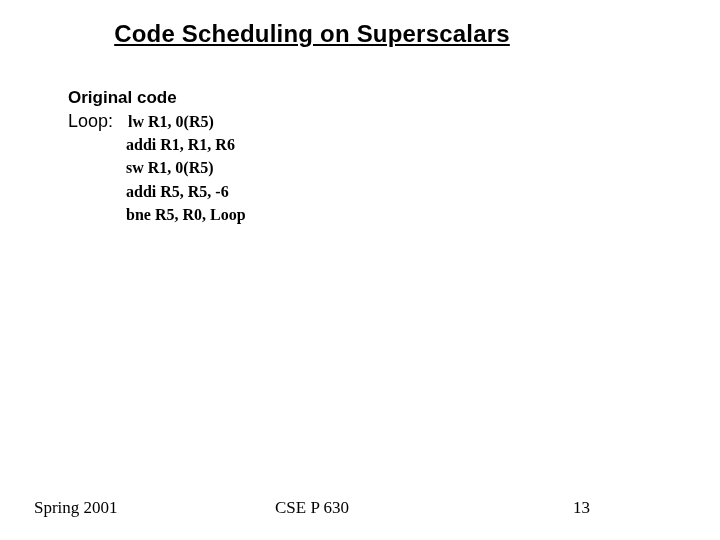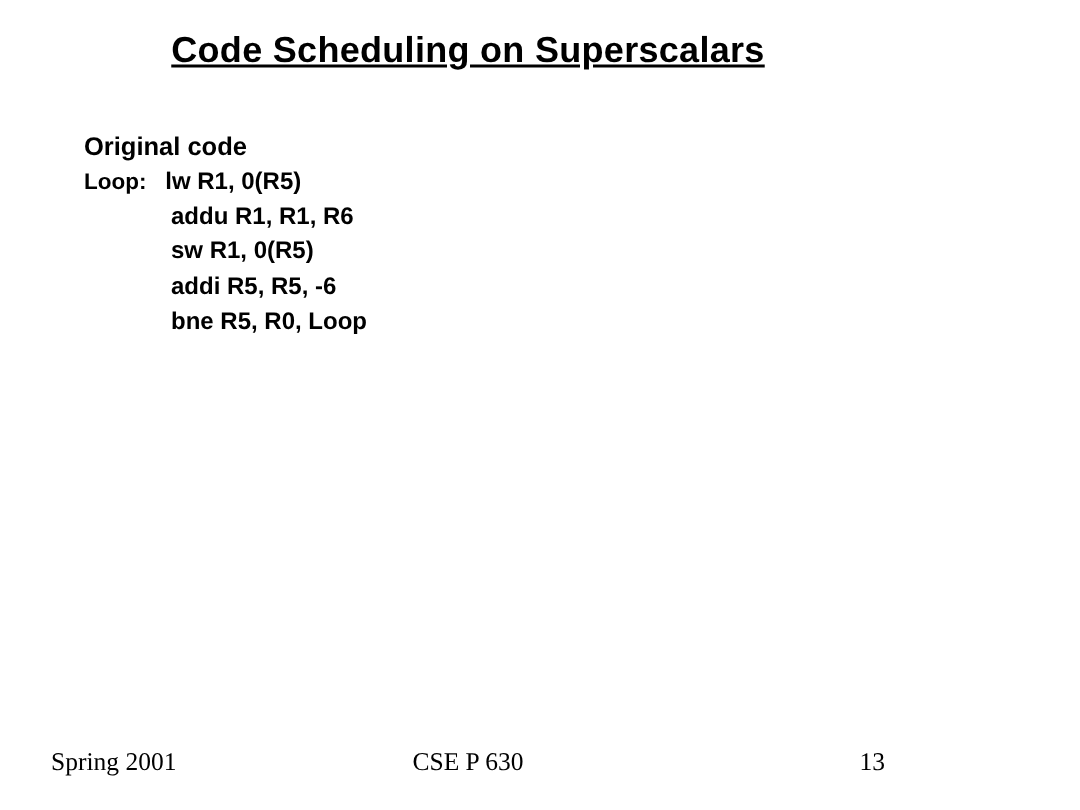--- a/index.html
+++ b/index.html
@@ -23,39 +23,39 @@
     text-align: center;
     font-weight: bold;
     text-decoration: underline;
     font-size: 24px;
     padding-top: 20px;
     letter-spacing: 0.2px;
   }
   .body {
     position: absolute;
     top: 88px;
-    left: 56px;
+    left: 68px;
   }
   .lbl-original {
     font-weight: bold;
     font-size: 17px;
     margin-bottom: 2px;
   }
   .loop-line {
     display: flex;
     align-items: baseline;
   }
   .lbl-loop {
-    font-weight: bold;
-    font-size: 15px;
+    font-weight: normal;
+    font-size: 18px;
     white-space: pre;
     text-align: center;
   }
   .code {
-    font-family: Liberation Sans, sans-serif;
+    font-family: Liberation Serif, serif;
     font-weight: bold;
     font-size: 16px;
     line-height: 1.45;
     white-space: pre;
   }
   .code-indent {
     margin-left: 58px;
   }
   .footer {
     position: absolute;
@@ -90,21 +90,21 @@
 
   <div class="title">Code Scheduling on Superscalars</div>
 
   <div class="body">
     <div class="lbl-original">Original code</div>
 
     <div class="loop-line">
       <span class="lbl-loop">Loop:   </span>
       <span class="code">lw R1, 0(R5)</span>
     </div>
-    <div class="code code-indent">addu R1, R1, R6</div>
+    <div class="code code-indent">addi R1, R1, R6</div>
     <div class="code code-indent">sw R1, 0(R5)</div>
     <div class="code code-indent">addi R5, R5, -6</div>
     <div class="code code-indent">bne R5, R0, Loop</div>
   </div>
 
   <div class="footer">
     <div class="foot-left">Spring 2001</div>
     <div class="foot-center">CSE P 630</div>
     <div class="foot-right">13</div>
   </div>

